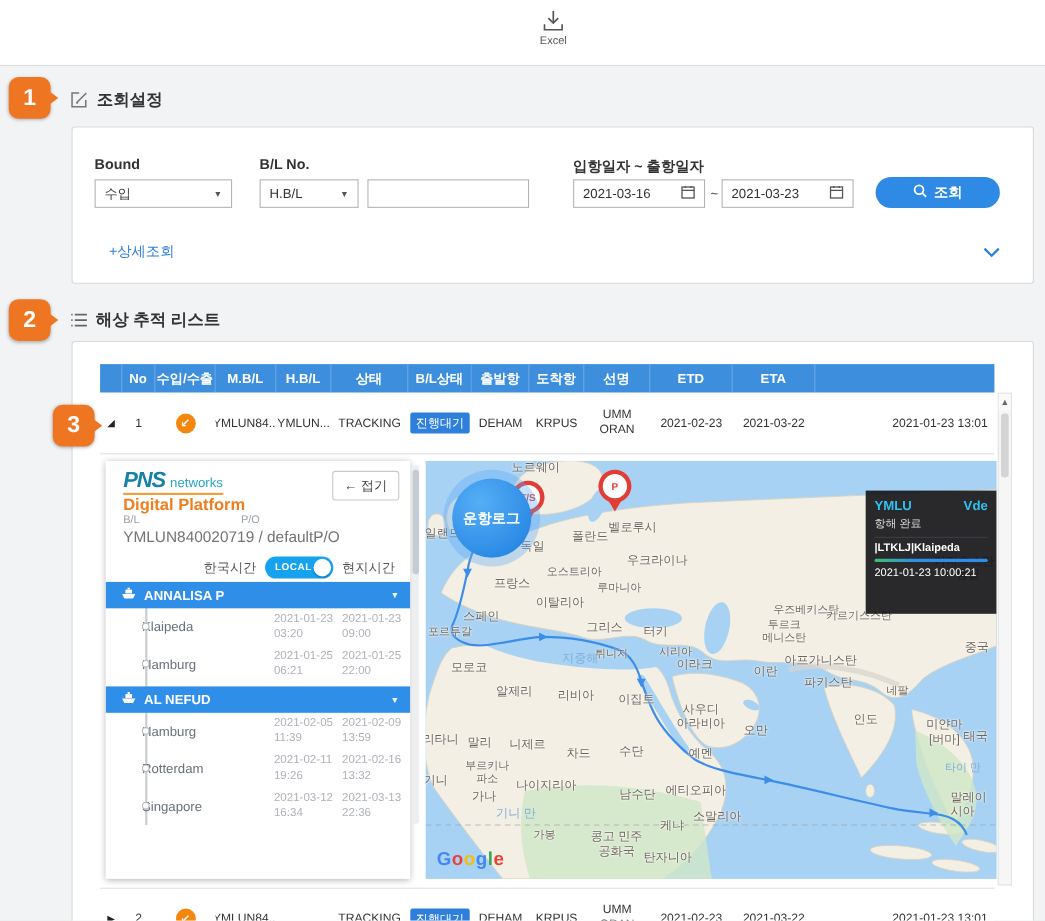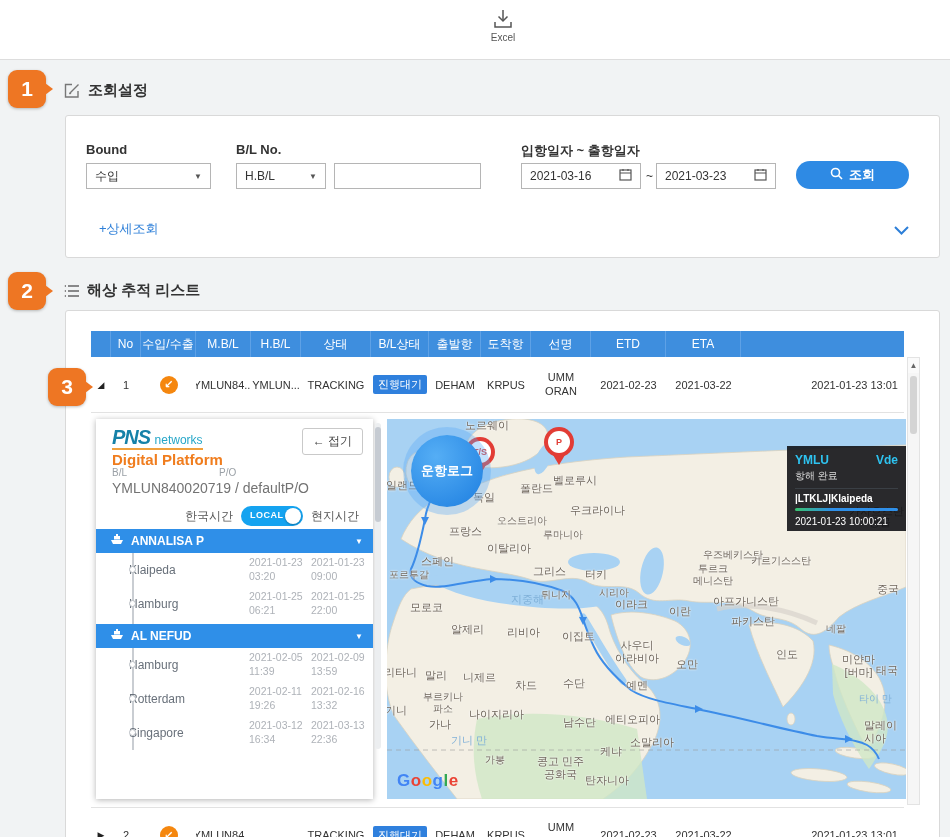--- a/index.html
+++ b/index.html
@@ -42,21 +42,21 @@
                 justify-content:center; gap:6px; cursor:pointer; }
   .link-detail { position:absolute; left:33px; top:104px; font-size:13px; color:#2d7fd8; cursor:pointer; }
   .chev-dn { position:absolute; left:828px; top:105px; cursor:pointer; }
 
   
   #panel2 { left:65px; top:310px; width:875px; height:560px; }
 
   .grid-head, .grid-row { position:absolute; left:25px; display:grid;
       grid-template-columns:20px 30px 55px 55px 50px 70px 58px 52px 50px 60px 75px 75px 163px; }
   .grid-head { top:20px; width:828px; grid-template-columns:20px 30px 55px 55px 50px 70px 58px 52px 50px 60px 75px 75px 163px 15px; }
-  .grid-head .hc { background:#3e8ede; color:#fff; font-size:12px; font-weight:normal; text-align:center;
+  .grid-head .hc { background:#3e8ede; color:#fff; font-size:12px; font-weight:bold; text-align:center;
                    line-height:26px; height:26px; border-right:1px solid #5ea1e6; overflow:hidden; white-space:nowrap; }
   .grid-head .hc:last-child { border-right:none; }
   .grid-row { width:813px; background:#fff; border-bottom:1px solid #e2e2e2; }
   #row1 { top:46px; height:56px; }
   #row2 { top:496px; height:56px; border-top:1px solid #e2e2e2; }
   .cell { display:flex; align-items:center; justify-content:center; font-size:11px; color:#333; text-align:center; overflow:hidden; }
   .cell.atd { justify-content:flex-end; padding-right:6px; }
   .exp { font-size:9px; color:#222; cursor:pointer; }
   .imp-ic { width:18px; height:18px; border-radius:50%; background:#f5870f; color:#fff; font-size:11px; font-weight:bold;
             display:flex; align-items:center; justify-content:center; }
@@ -120,21 +120,21 @@
              box-shadow:0 0 0 8px rgba(90,170,245,.35); display:flex; align-items:center; justify-content:center; z-index:6; cursor:pointer; }
   .cluster span { color:#fff; font-size:13px; font-weight:bold; }
   .pin { position:absolute; width:30px; z-index:5; cursor:pointer; }
   .pin .head { position:relative; width:30px; height:30px; border-radius:50%; background:#e23c35; }
   .pin .head .in { position:absolute; left:4px; top:4px; width:22px; height:22px; border-radius:50%; background:#fff;
                    display:flex; align-items:center; justify-content:center; font-size:9px; font-weight:bold; color:#e23c35; }
   .pin .tail { width:0; height:0; margin:-2px auto 0; border-left:6px solid transparent; border-right:6px solid transparent;
                border-top:10px solid #e23c35; }
   #pin-ts { left:78px; top:18px; }
   #pin-p  { left:157px; top:8px; }
-  .infobox { position:absolute; left:400px; top:27px; width:119px; height:85px; background:rgba(12,14,18,.88);
+  .infobox { position:absolute; left:400px; top:27px; width:119px; height:112px; background:rgba(12,14,18,.88);
              color:#fff; padding:7px 8px; z-index:7; overflow:hidden; }
   .infobox .t-row { display:flex; justify-content:space-between; font-size:12px; font-weight:bold; color:#2ec3f0; white-space:nowrap; }
   .infobox .st { font-size:10px; color:#ddd; margin-top:2px; }
   .infobox .dv { border-top:1px solid #3a3f45; margin:5px 0 4px; }
   .infobox .pt { font-size:10px; font-weight:bold; margin-bottom:4px; white-space:nowrap; }
   .infobox .bar { height:3px; background:linear-gradient(90deg,#39c26d,#2f8fe8 35%,#2f8fe8); border-radius:2px; }
   .infobox .tm { font-size:10px; margin-top:5px; }
   .glogo { position:absolute; left:10px; top:352px; font-size:17px; font-weight:bold; z-index:6; letter-spacing:.5px; }
   .glogo .g0,.glogo .g3 { color:#4285F4; } .glogo .g1,.glogo .g5 { color:#EA4335; }
   .glogo .g2 { color:#FBBC05; } .glogo .g4 { color:#34A853; }
@@ -440,21 +440,21 @@
           <span class="map-label s" style="left: 110px; top: 96px;">오스트리아</span>
           <span class="map-label" style="left: 62px; top: 106px;">프랑스</span>
           <span class="map-label s" style="left: 156px; top: 110px;">루마니아</span>
           <span class="map-label" style="left: 100px; top: 123px;">이탈리아</span>
           <span class="map-label" style="left: 34px; top: 136px;">스페인</span>
           <span class="map-label s" style="left: 2px; top: 150px;">포르투갈</span>
           <span class="map-label" style="left: 146px; top: 146px;">그리스</span>
           <span class="map-label" style="left: 198px; top: 149px;">터키</span>
           <span class="map-label s" style="left: 212px; top: 168px;">시리아</span>
           <span class="map-label" style="left: 228px; top: 179px;">이라크</span>
-          <span class="map-label" style="left: 282px; top: 186px;">이란</span>
+          <span class="map-label" style="left: 298px; top: 186px;">이란</span>
           <span class="map-label" style="left: 23px; top: 182px;">모로코</span>
           <span class="map-label s" style="left: 154px; top: 170px;">튀니지</span>
           <span class="map-label sea" style="left: 124px; top: 174px;">지중해</span>
           <span class="map-label" style="left: 64px; top: 204px;">알제리</span>
           <span class="map-label" style="left: 120px; top: 207px;">리비아</span>
           <span class="map-label" style="left: 175px; top: 211px;">이집트</span>
           <span class="map-label c" style="left: 228px; top: 220px;">사우디
 아라비아</span>
           <span class="map-label" style="left: -14px; top: 247px;">모리타니</span>
           <span class="map-label" style="left: 38px; top: 250px;">말리</span>
@@ -464,21 +464,21 @@
           <span class="map-label" style="left: 239px; top: 260px;">예멘</span>
           <span class="map-label" style="left: 289px; top: 239px;">오만</span>
           <span class="map-label" style="left: 462px; top: 86px;">카자흐스탄</span>
           <span class="map-label" style="left: 482px; top: 97px;">몽골</span>
           <span class="map-label s" style="left: 316px; top: 130px;">우즈베키스탄</span>
           <span class="map-label s" style="left: 364px; top: 136px;">키르기스스탄</span>
           <span class="map-label s c" style="left: 306px; top: 144px;">투르크
 메니스탄</span>
           <span class="map-label" style="left: 326px; top: 176px;">아프가니스탄</span>
           <span class="map-label" style="left: 344px; top: 196px;">파키스탄</span>
-          <span class="map-label s" style="left: 416px; top: 204px; padding-left: 23px;">네팔</span>
+          <span class="map-label s" style="left: 396px; top: 204px; padding-left: 23px;">네팔</span>
           <span class="map-label" style="left: 389px; top: 229px;">인도</span>
           <span class="map-label c" style="left: 455px; top: 234px;">미얀마
 [버마]</span>
           <span class="map-label" style="left: 490px; top: 164px;">중국</span>
           <span class="map-label" style="left: 489px; top: 245px;">태국</span>
           <span class="map-label s sea" style="left: 472px; top: 274px;">타이 만</span>
           <span class="map-label" style="left: 477px; top: 300px;">말레이시아</span>
           <span class="map-label s c" style="left: 36px; top: 272px;">부르키나
 파소</span>
           <span class="map-label" style="left: -2px; top: 285px;">기니</span>

